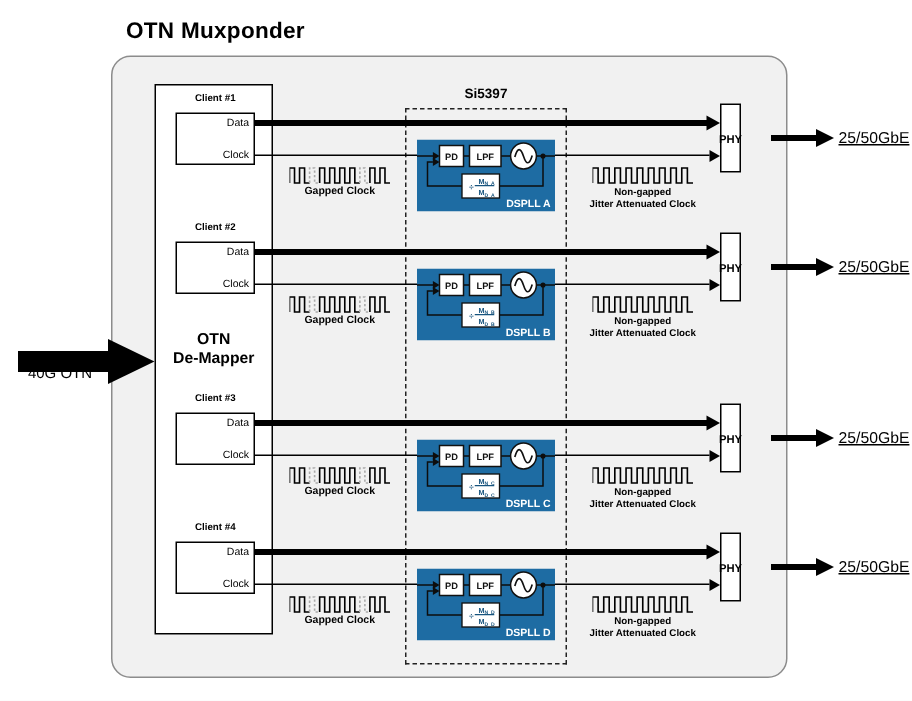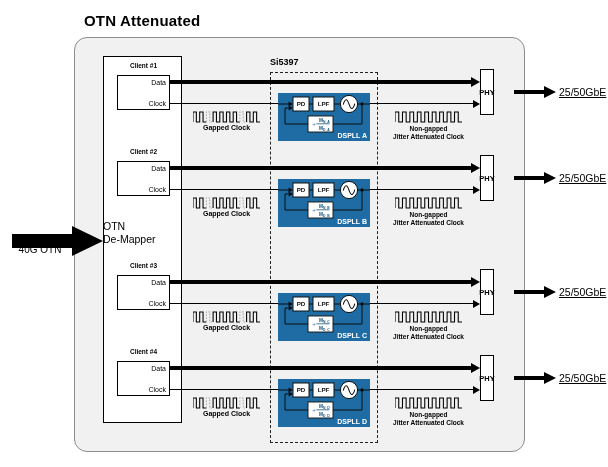--- a/index.html
+++ b/index.html
@@ -7,26 +7,26 @@
               font-family:"Liberation Sans", sans-serif; color:#000; position:relative; }
   .abs { position:absolute; }
 
   .page-title { left:84px; top:12px; font-size:15px; font-weight:bold; letter-spacing:.2px; }
 
   .container { left:74px; top:37px; width:451px; height:415px; background:#f1f1f1;
                border:1.5px solid #8c8c8c; border-radius:13px; }
 
   .demapper-box { left:103px; top:56px; width:79px; height:367px; background:#fff;
                   border:1.2px solid #000; }
-  .demapper-label { left:103px; top:220px; width:79px; text-align:left;
-                    font-size:10.5px; font-weight:normal; line-height:13px; }
+  .demapper-label { left:103px; top:220px; width:79px; text-align:center;
+                    font-size:10.5px; font-weight:bold; line-height:13px; }
 
   .chip-box { left:270px; top:72px; width:108px; height:371px;
               border:1.2px dashed #222; }
-  .chip-label { left:270px; top:57px; width:108px; text-align:left;
+  .chip-label { left:270px; top:57px; width:108px; text-align:center;
                 font-size:9px; font-weight:bold; }
 
   
   .in-label { left:14px; top:218px; width:52px; font-size:10px; text-align:center;margin-top:26px; }
   .in-arrow-body { left:12px; top:234px; width:62px; height:14px; background:#000; }
   .in-arrow-head { left:72px; top:226px; width:0; height:0;
                    border-top:15px solid transparent; border-bottom:15px solid transparent;
                    border-left:31px solid #000; }
 
   .row { left:0; top:0; width:608px; height:80px; position:absolute; }
@@ -63,21 +63,21 @@
              font-size:7.5px; font-weight:bold; }
   .out-line { left:514px; top:28px; width:30px; height:4px; background:#000; }
   .out-head { left:544px; top:24px; width:0; height:0;
               border-top:6px solid transparent; border-bottom:6px solid transparent;
               border-left:12px solid #000; }
   .out-label { left:559px; top:24px; width:48px; font-size:10.5px;text-decoration:underline; }
 </style>
 </head>
 <body>
 
-<div class="abs page-title">OTN Attenuated</div>
+<div class="abs page-title">OTN Muxponder</div>
 
 <div class="abs container"></div>
 
 <div class="abs demapper-box"></div>
 <div class="abs demapper-label">
   <div>OTN</div>
   <div>De-Mapper</div>
 </div>
 
 <div class="abs chip-box"></div>

